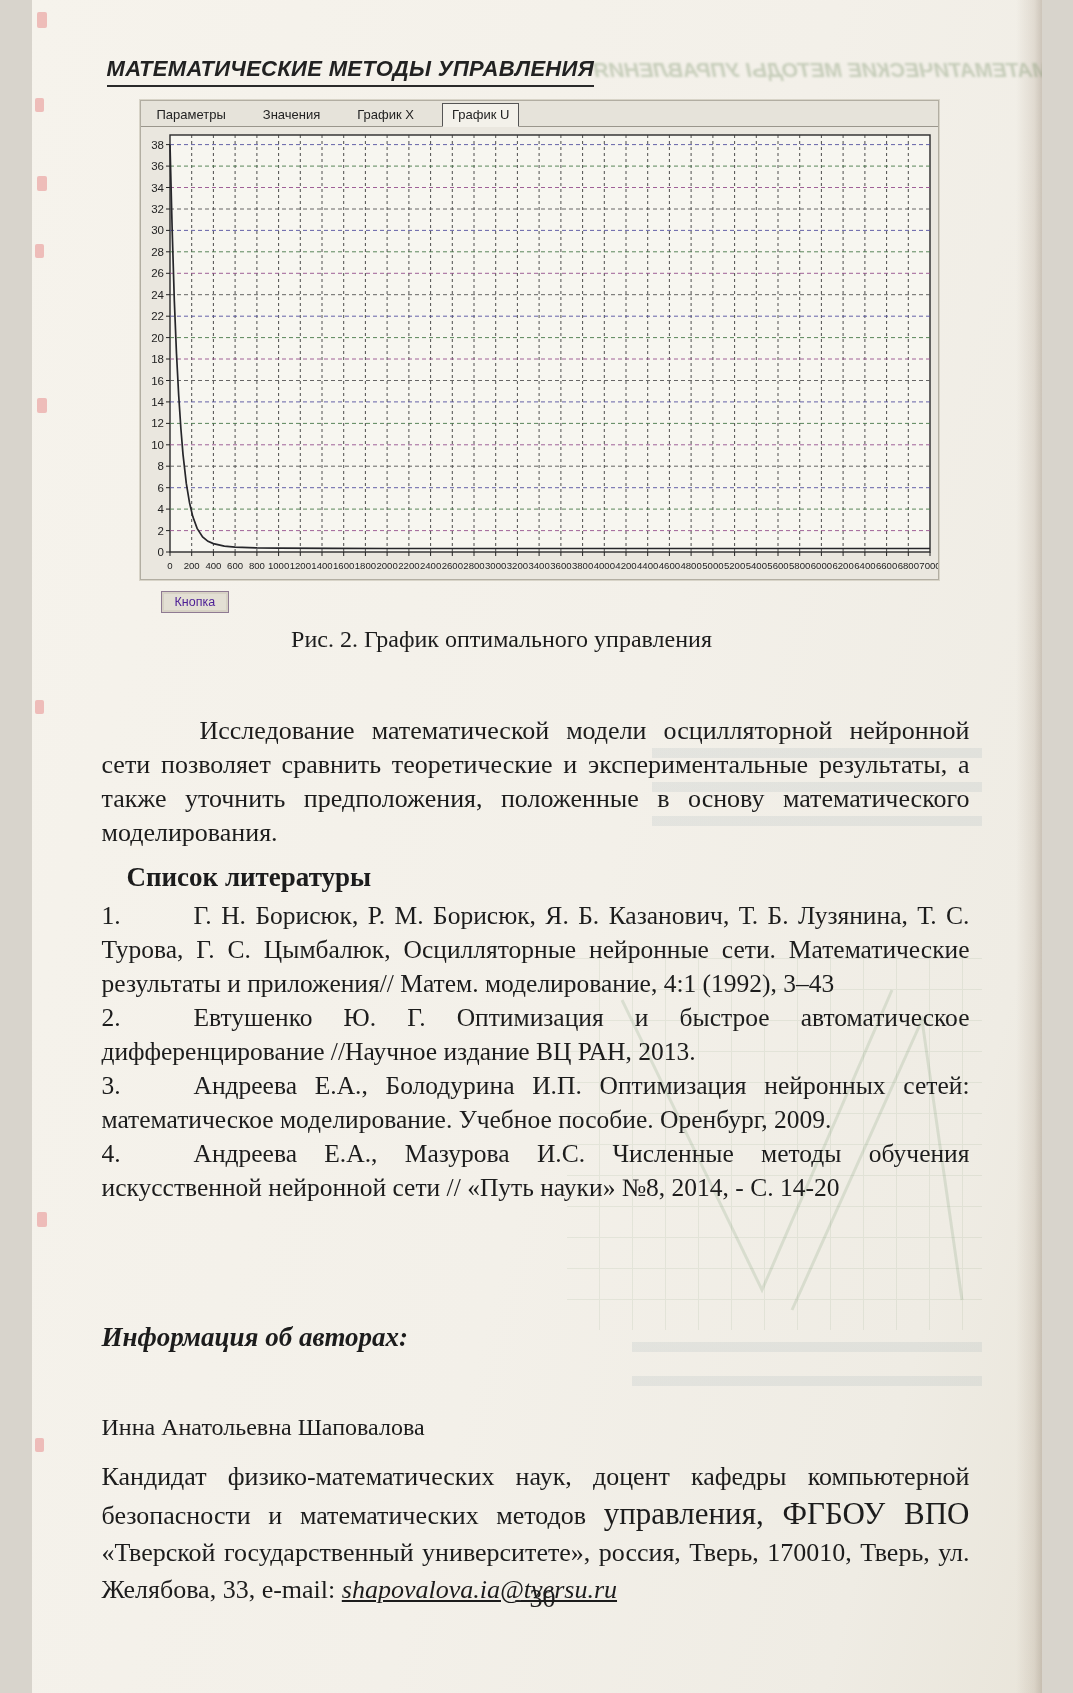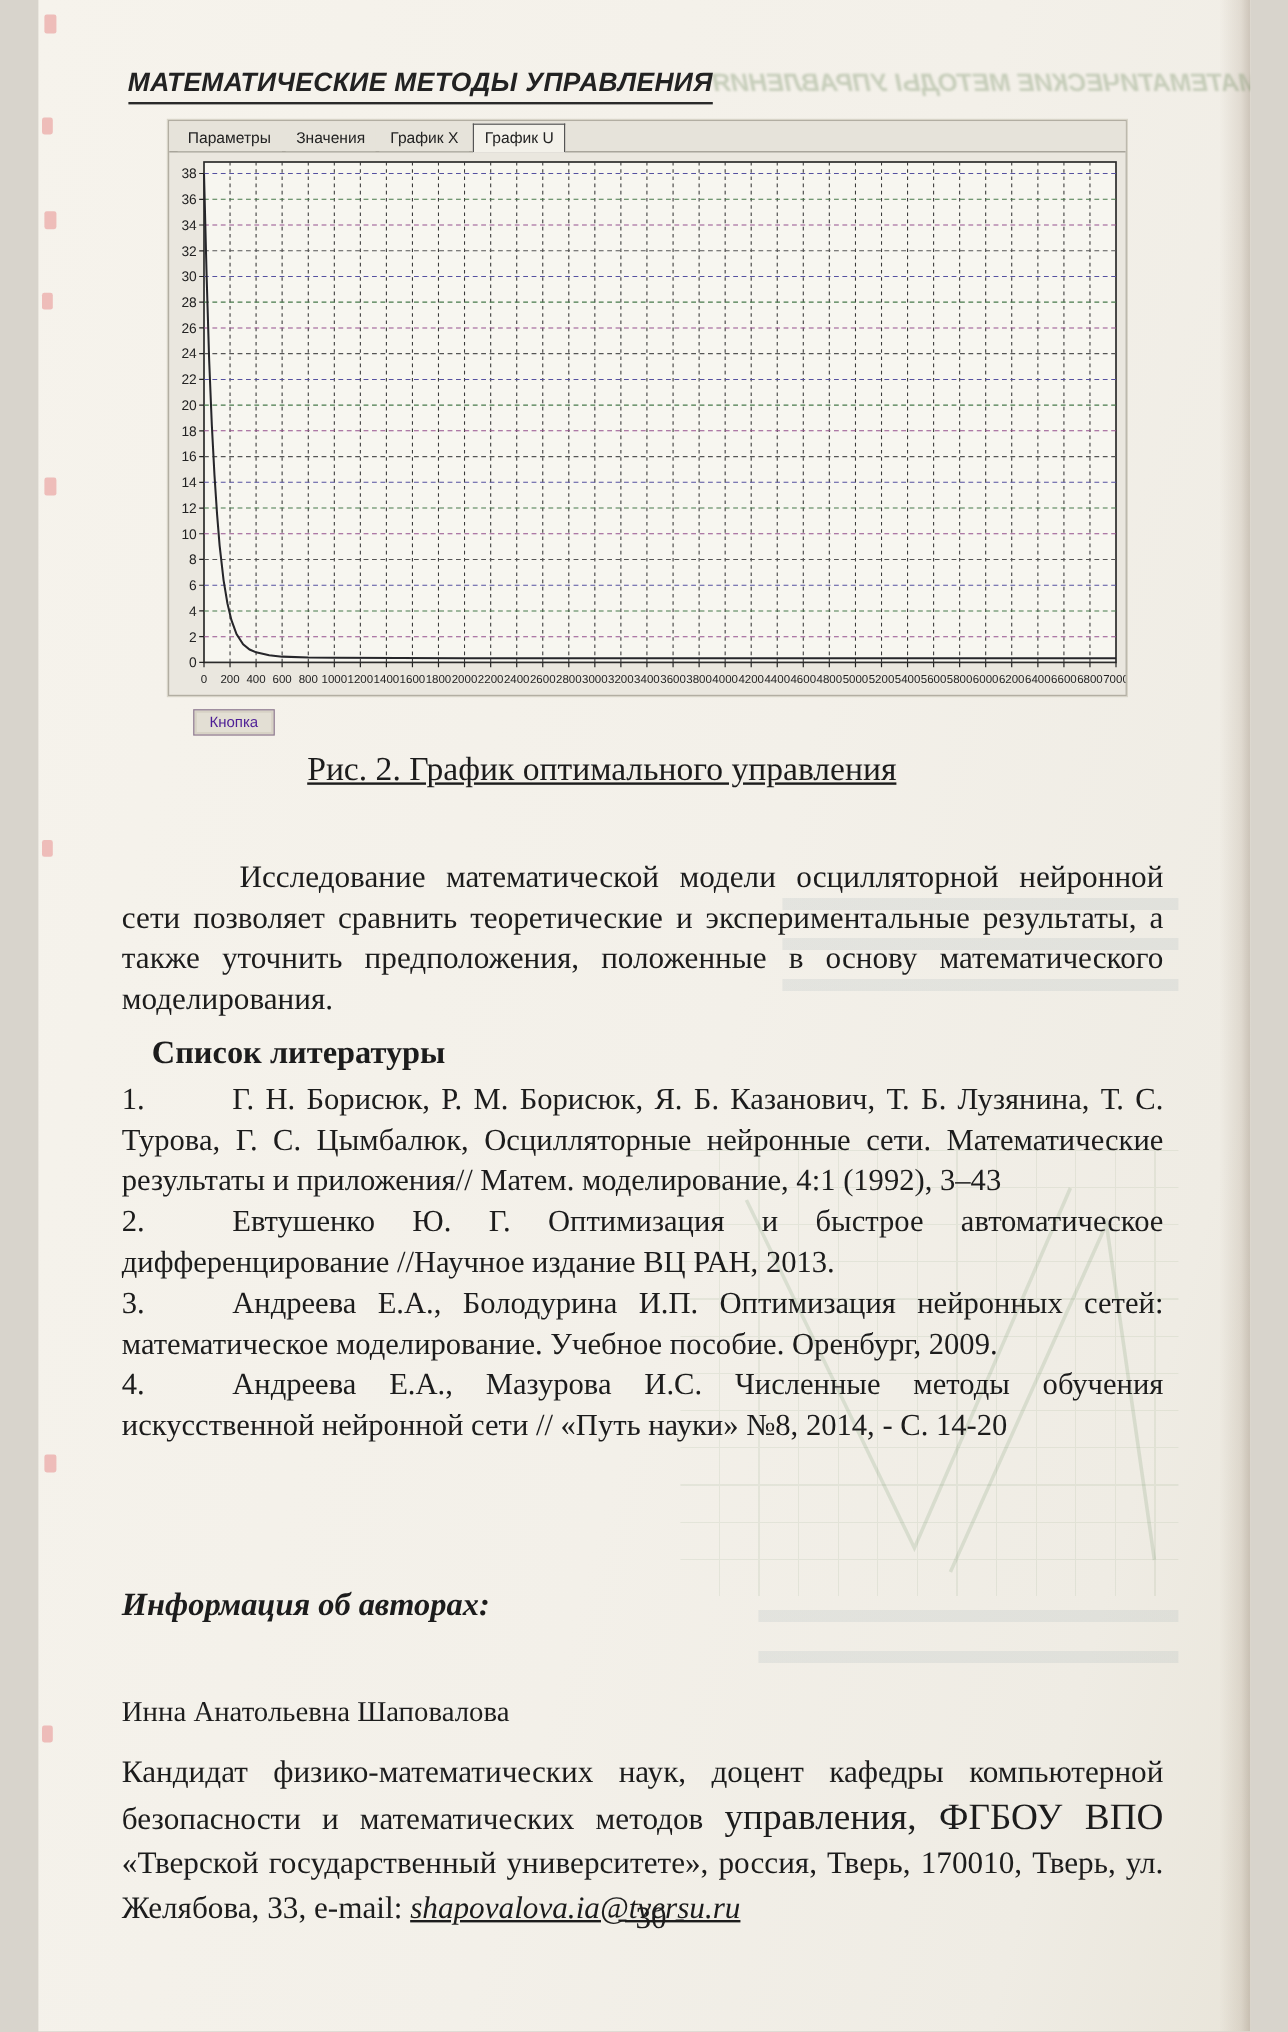--- a/index.html
+++ b/index.html
@@ -13,36 +13,36 @@
   .header{position:absolute;left:75px;top:56px;font-family:"Liberation Sans",sans-serif;
         font-style:italic;font-weight:bold;font-size:22px;letter-spacing:0.3px;
         border-bottom:2px solid #2a2a2a;padding-bottom:3px;color:#222;}
   .header-ghost{position:absolute;left:548px;top:58px;width:470px;font-family:"Liberation Sans",sans-serif;
         font-style:italic;font-weight:bold;font-size:21px;transform:scaleX(-1);
         color:rgba(125,150,110,0.38);filter:blur(1px);white-space:nowrap;overflow:hidden;}
 
   
   .window{position:absolute;left:108px;top:100px;width:797px;height:478px;
         background:#eae7df;border:1px solid #b2aea2;box-shadow:0 0 0 1px #d8d4c8;}
-  .tabbar{height:25px;display:flex;align-items:flex-end;padding-left:7px;gap:3px;
+  .tabbar{height:25px;display:flex;align-items:flex-end;padding-left:7px;gap:19px;
         background:#e6e3da;border-bottom:1px solid #9a968c;}
   .tab{font-family:"Liberation Sans",sans-serif;font-size:13px;color:#222;
         padding:3px 9px 4px 9px;background:#e6e3da;}
   .tab.selected{border:1px solid #555;border-bottom:1px solid #f3f1ea;background:#f3f1ea;
         margin-bottom:-1px;}
   .chart-wrap{width:797px;height:452px;}
   svg text{font-family:"Liberation Sans",sans-serif;}
 
   
   .btn{position:absolute;left:129px;top:591px;font-family:"Liberation Sans",sans-serif;
         font-size:12.5px;color:#4c1d95;padding:3px 13px;background:#e3dfd4;
         border:1px solid #8f7a92;box-shadow:inset 0 0 0 2px #d7d2c5;}
 
   
-  .caption{position:absolute;left:70px;width:800px;top:626px;text-align:center;font-size:28px;text-decoration:underline;}
+  .caption{position:absolute;left:70px;width:800px;top:626px;text-align:center;font-size:24px;}
   .bodypara{position:absolute;left:70px;width:868px;top:688px;font-size:26px;line-height:34px;
         text-align:justify;text-indent:98px;}
   .refs{position:absolute;left:70px;width:868px;top:860px;font-size:25.5px;line-height:34px;}
   .refs h3{font-size:27px;margin:0 0 5px 25px;}
   .ref{margin:0;text-align:justify;}
   .ref .num{display:inline-block;width:92px;}
   .authors-heading{position:absolute;left:70px;top:1322px;font-size:27px;font-weight:bold;
         font-style:italic;}
   .author-name{position:absolute;left:70px;top:1414px;font-size:24px;font-weight:normal;}
   .bio{position:absolute;left:70px;width:868px;top:1432px;font-size:26px;line-height:37px;

